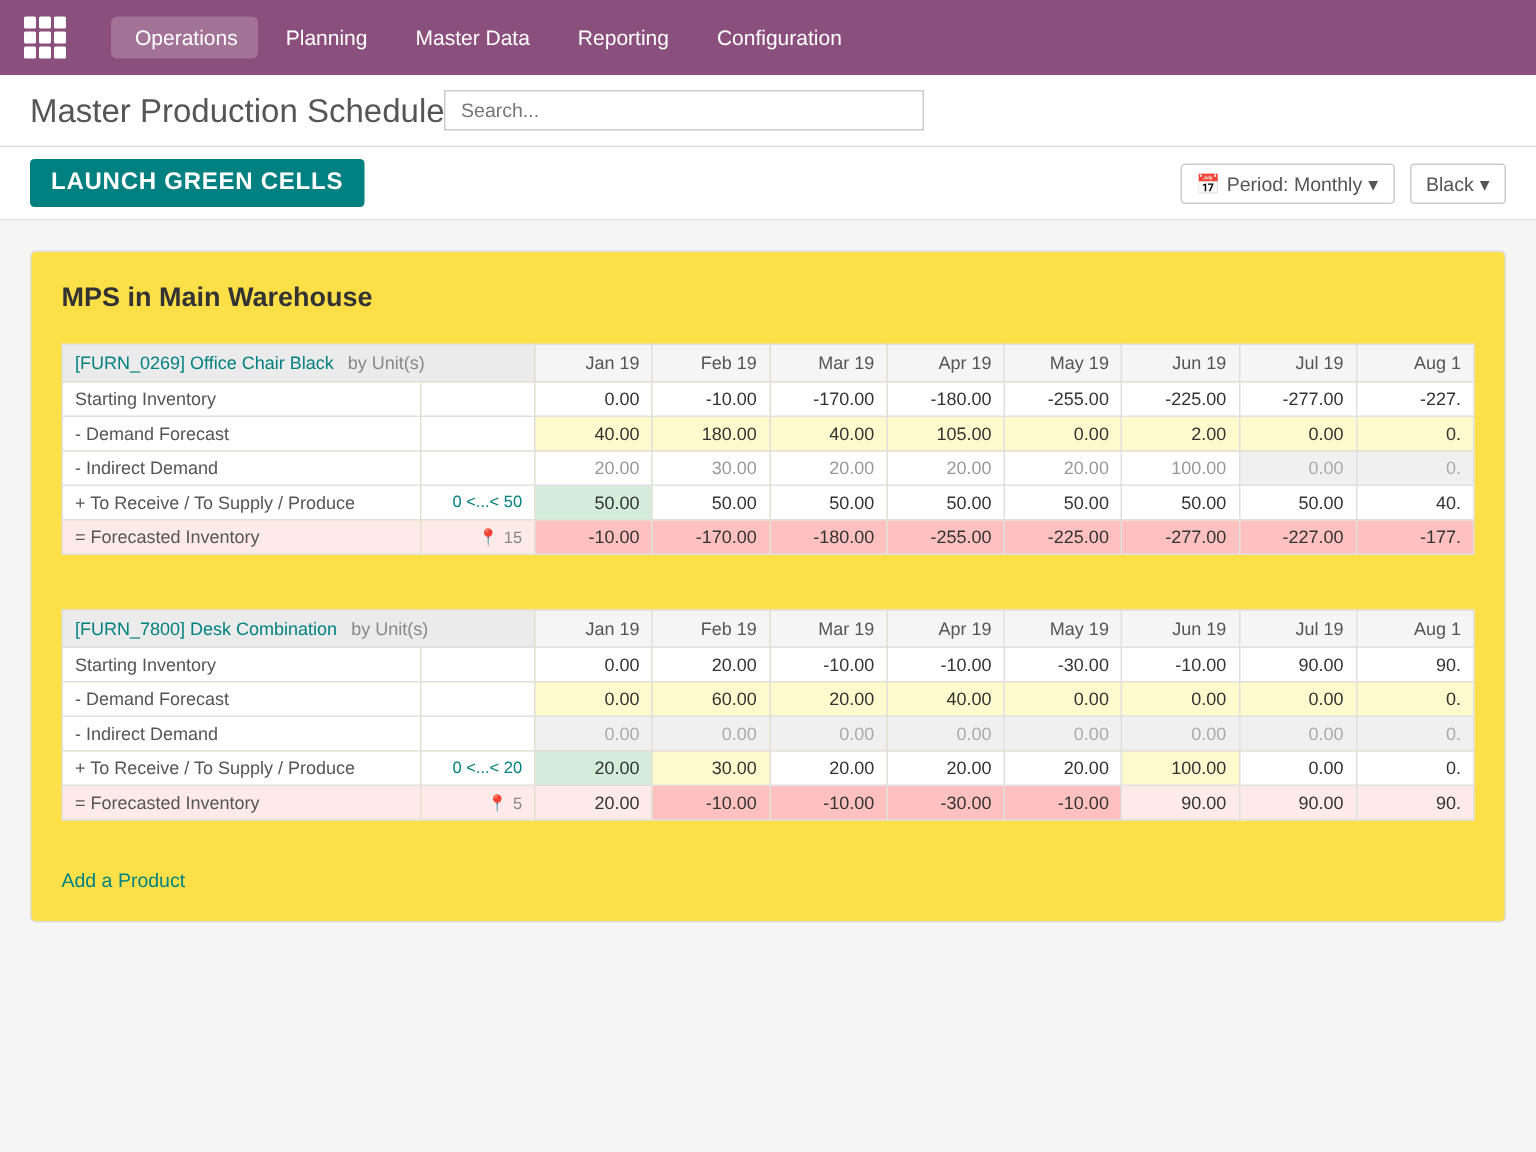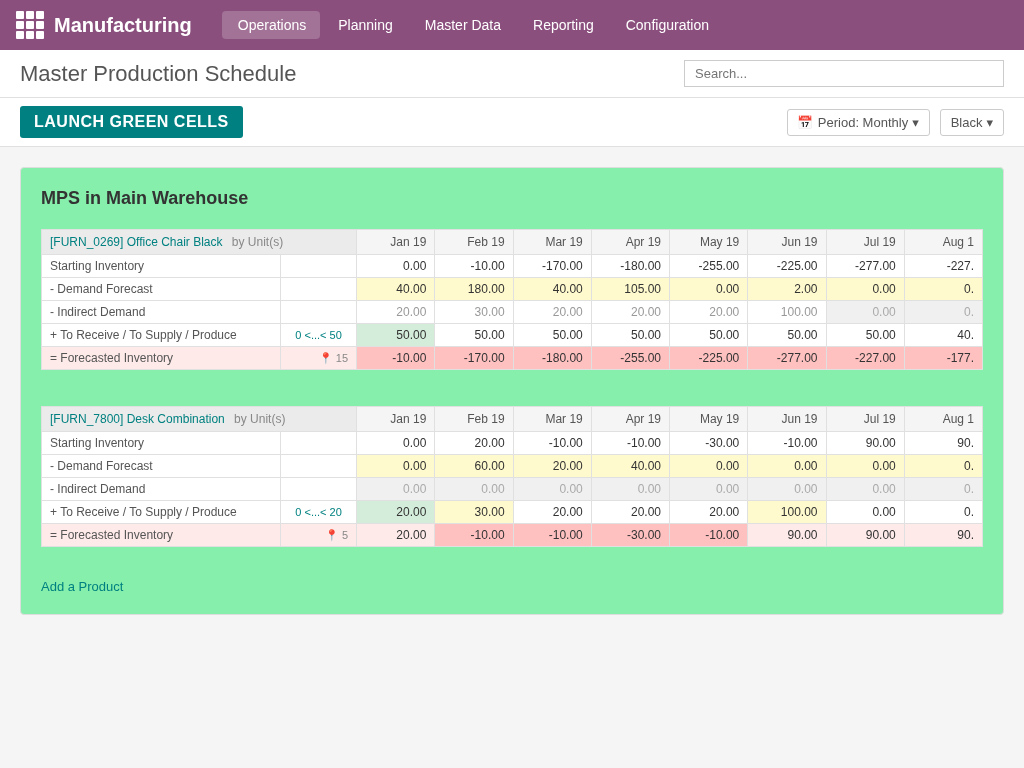--- a/index.html
+++ b/index.html
@@ -42,21 +42,20 @@
       font-size: 14px;
     }
     .topnav-item.active { background: rgba(255,255,255,0.2); padding-left: 16px; }
 
     
     .subheader {
       background: white;
       padding: 10px 20px;
       display: flex;
       align-items: center;
-      justify-content: space-between;
       border-bottom: 1px solid #e0e0e0;
     }
     .page-title {
       font-size: 22px;
       font-weight: 300;
       color: #555;
     }
     .search-box {
       border: 1px solid #ccc;
       border-radius: 0;
@@ -102,21 +101,21 @@
       background: white;
       font-size: 13px;
       color: #555;
     }
 
     
     .main-content {
       padding: 20px;
     }
     .mps-card {
-      background: #86efac;
+      background: #fde047;
       border: 1px solid #ddd;
       border-radius: 4px;
       padding: 20px;
     }
     .mps-title {
       font-size: 18px;
       font-weight: 600;
       color: #333;
       margin-bottom: 20px;
     }
@@ -146,21 +145,21 @@
       padding: 4px 8px;
       text-align: right;
       white-space: nowrap;
     }
     .mps-table td.label-cell {
       text-align: left;
       color: #555;
       background: white;
     }
     .mps-table td.range-cell {
-      text-align: center;
+      text-align: right;
       color: #999;
       font-size: 11px;
       background: white;
     }
     .mps-table td.pin-cell {
       text-align: right;
       color: #888;
       font-size: 11px;
       background: white;
     }
@@ -201,21 +200,20 @@
       <div class="grid-dot"></div>
         <div class="grid-dot"></div>
         <div class="grid-dot"></div>
       <div class="grid-dot"></div>
         <div class="grid-dot"></div>
         <div class="grid-dot"></div>
       <div class="grid-dot"></div>
         <div class="grid-dot"></div>
         <div class="grid-dot"></div>
     </div>
-    <span>Manufacturing</span>
   </div>
   <div class="topnav-menu">
     <span class="topnav-item active">Operations</span>
     <span class="topnav-item">Planning</span>
     <span class="topnav-item">Master Data</span>
     <span class="topnav-item">Reporting</span>
     <span class="topnav-item">Configuration</span>
   </div>
 </nav>
 

